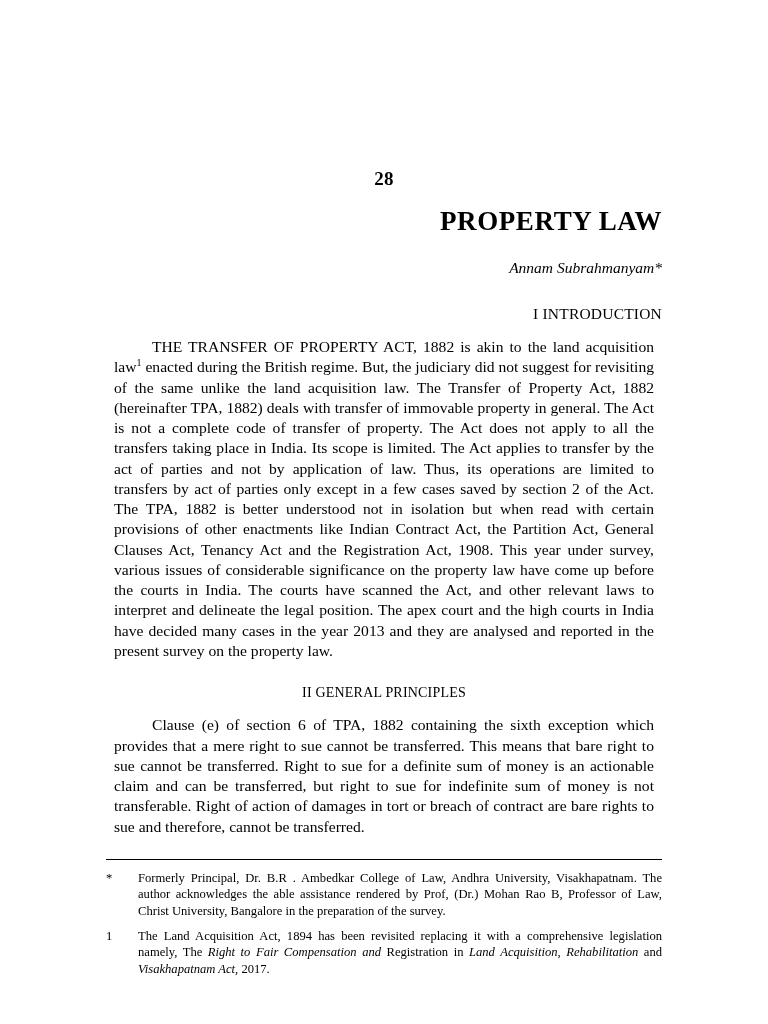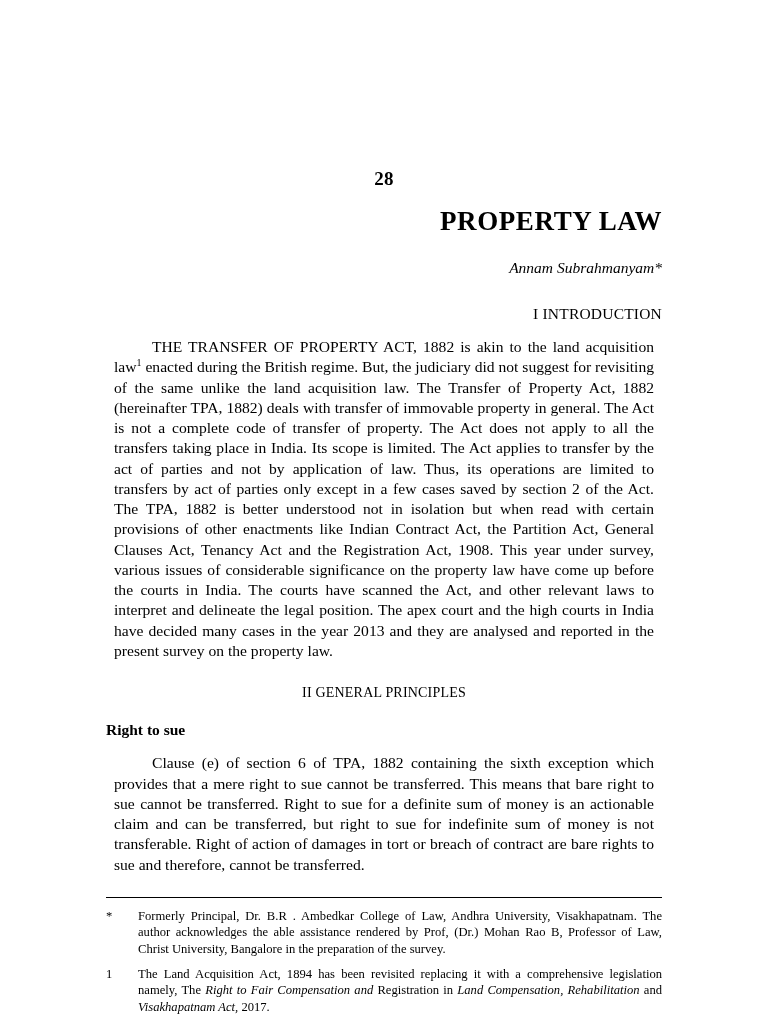--- a/index.html
+++ b/index.html
@@ -118,36 +118,35 @@
     <div class="author">Annam Subrahmanyam*</div>
 
     <div class="section-heading">I INTRODUCTION</div>
 
     <p class="body-text">
       <span>THE TRANSFER OF PROPERTY ACT, 1882 is akin to the land acquisition law</span><sup>1</sup><span> enacted during the British regime. But, the judiciary did not suggest for revisiting of the same unlike the land acquisition law. The Transfer of Property Act, 1882 (hereinafter TPA, 1882) deals with transfer of immovable property in general. The Act is not a complete code of transfer of property. The Act does not apply to all the transfers taking place in India. Its scope is limited. The Act applies to transfer by the act of parties and not by application of law. Thus, its operations are limited to transfers by act of parties only except in a few cases saved by section 2 of the Act. The TPA, 1882 is better understood not in isolation but when read with certain provisions of other enactments like Indian Contract Act, the Partition Act, General Clauses Act, Tenancy Act and the Registration Act, 1908. This year under survey, various issues of considerable significance on the property law have come up before the courts in India. The courts have scanned the Act, and other relevant laws to interpret and delineate the legal position. The apex court and the high courts in India have decided many cases in the year 2013 and they are analysed and reported in the present survey on the property law.</span>
     </p>
 
     <div class="section-heading-2">II   GENERAL PRINCIPLES</div>
 
-    <div class="subheading">Right to sue</div>
 
     <p class="body-text">Clause (e) of section 6 of TPA, 1882 containing the sixth exception which provides that a mere right to sue cannot be transferred. This means that bare right to sue cannot be transferred. Right to sue for a definite sum of money is an actionable claim and can be transferred, but right to sue for indefinite sum of money is not transferable. Right of action of damages in tort or breach of contract are bare rights to sue and therefore, cannot be transferred.</p>
 
     <hr class="footnote-rule">
 
     <div class="footnotes">
 
       <div class="footnote">
         <span class="fn-marker">*</span>
         <span class="fn-body">Formerly Principal, Dr. B.R . Ambedkar College of Law, Andhra University, Visakhapatnam. The author acknowledges  the able assistance rendered by Prof, (Dr.) Mohan Rao B, Professor of Law, Christ University, Bangalore in the preparation of the survey.</span>
       </div>
 
       <div class="footnote">
         <span class="fn-marker">1</span>
         <span class="fn-body">
-          <span>The Land Acquisition Act, 1894 has been revisited replacing it with a comprehensive legislation namely, The </span><i>Right to Fair Compensation and </i><span>Registration in </span><i>Land Compensation, Rehabilitation </i><span>and </span><i>Visakhapatnam Act, </i><span>2017.</span>
+          <span>The Land Acquisition Act, 1894 has been revisited replacing it with a comprehensive legislation namely, The </span><i>Right to Fair Compensation and </i><span>Registration in </span><i>Land Acquisition, Rehabilitation </i><span>and </span><i>Visakhapatnam Act, </i><span>2017.</span>
         </span>
       </div>
 
     </div>
 
   </div>
 </div>
 
 </body></html>

